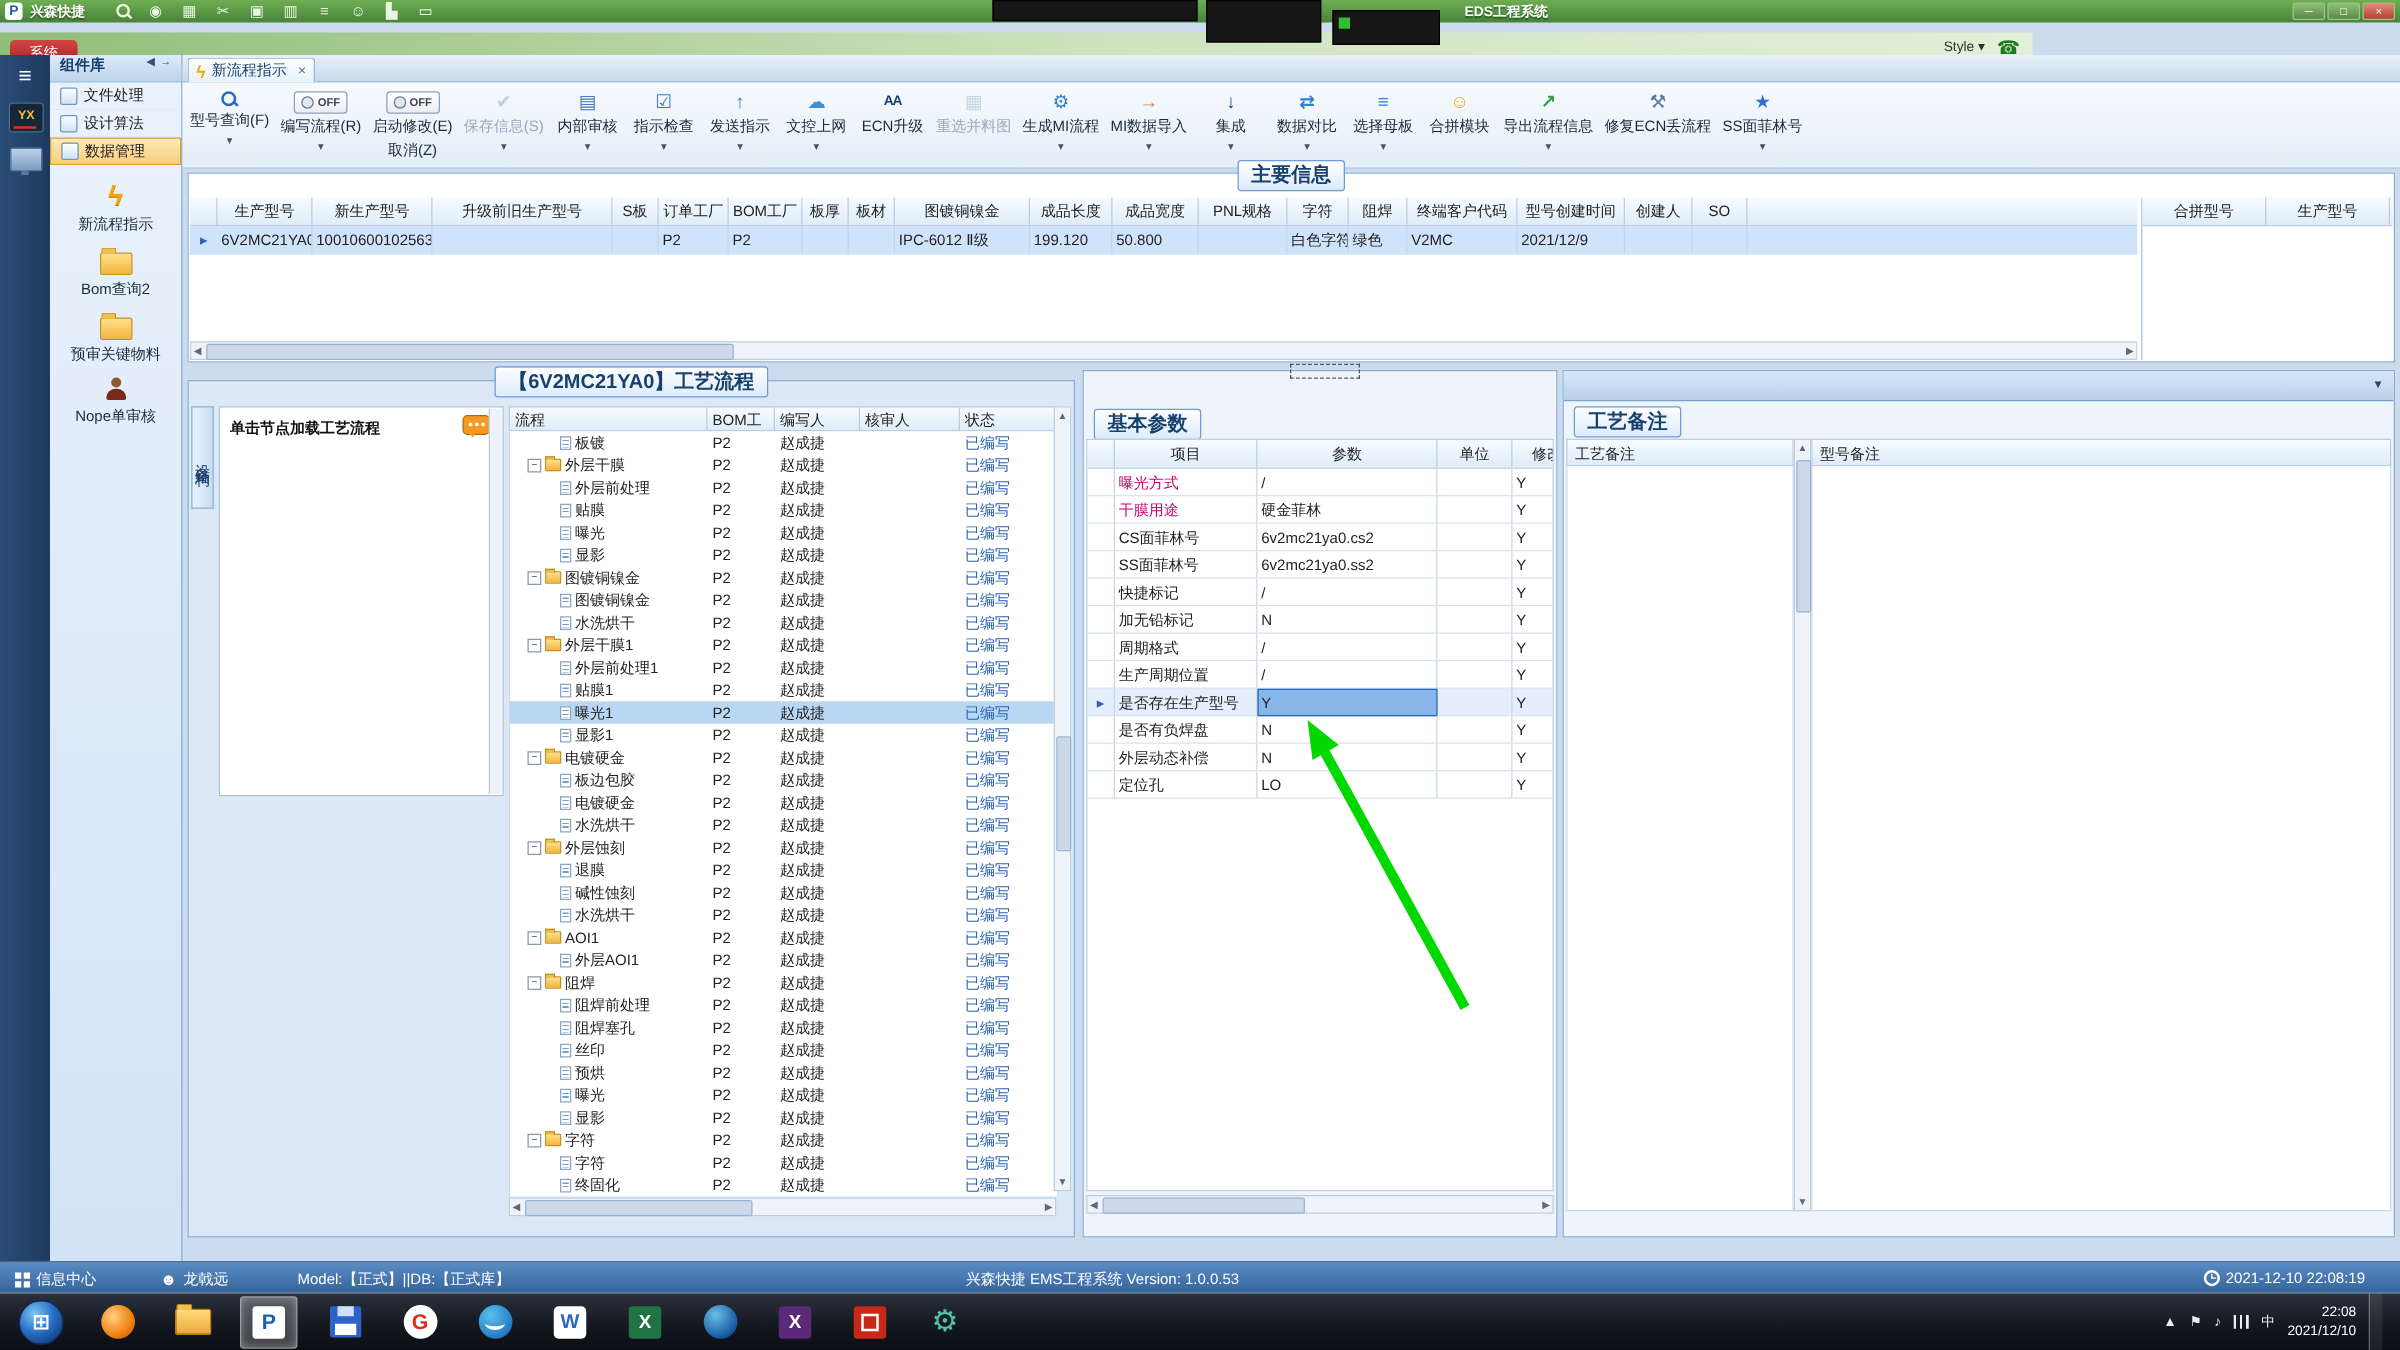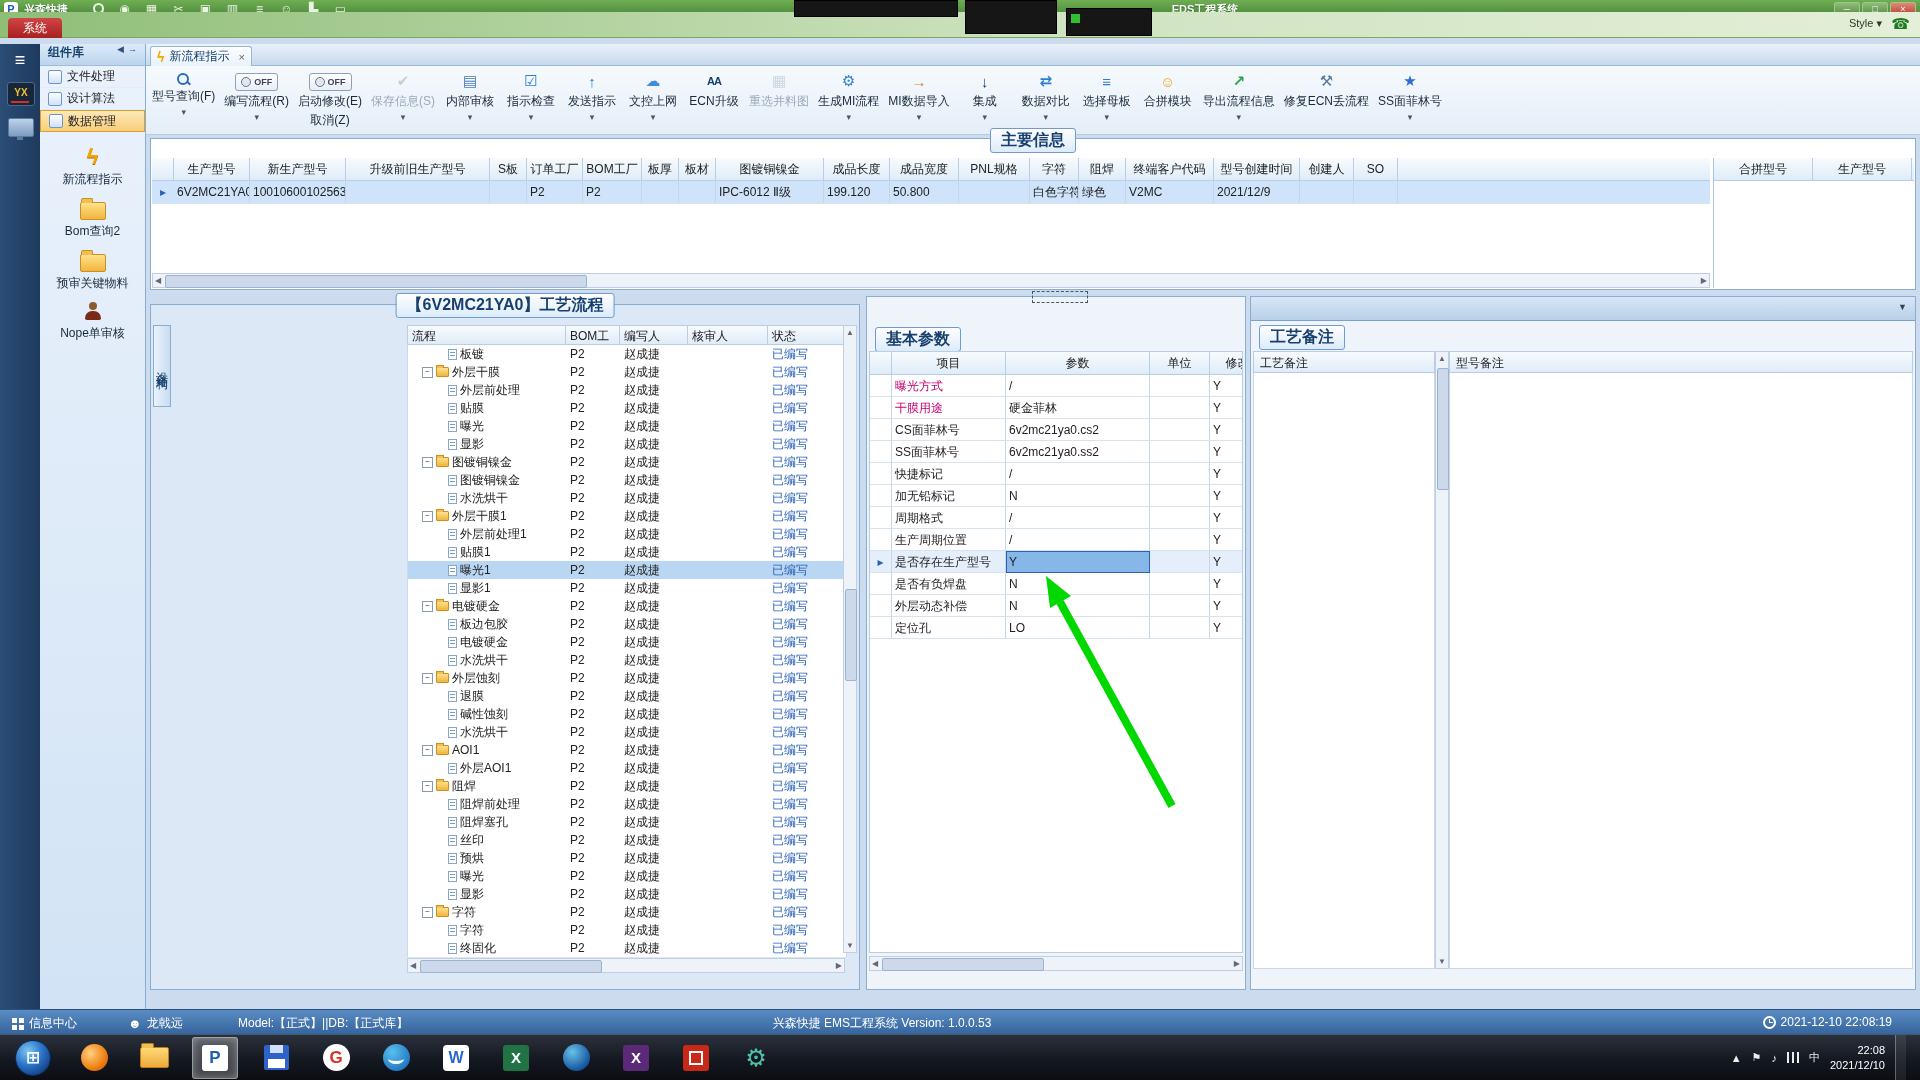--- a/index.html
+++ b/index.html
@@ -17,21 +17,21 @@
   .tb-i.lens::before{content:"";position:absolute;left:1px;top:1px;width:7px;height:7px;border:2px solid #eaf4e2;border-radius:50%}
   .tb-i.lens::after{content:"";position:absolute;left:9px;top:10px;width:5px;height:2px;background:#eaf4e2;transform:rotate(45deg)}
   .wintitle{position:absolute;left:1205px;top:2px;transform:translateX(-50%);color:#fff;font-size:11px;font-weight:bold;text-shadow:0 1px 1px #2a5a22}
   .winctrls{position:absolute;right:4px;top:2px;display:flex;gap:2px}
   .wbtn{width:26px;height:14px;border:1px solid #9fc48c;border-radius:2px;background:linear-gradient(#8fbf77,#578a45);
     color:#fff;font-size:9px;line-height:13px;text-align:center;box-sizing:border-box}
   .wbtn.close{background:linear-gradient(#e08a7a,#b84030)}
   .artifact{position:absolute;z-index:30;background:#161616;border:1px solid #000}
   .artifact .greenchip{position:absolute;left:4px;top:5px;width:9px;height:9px;background:#2fbf2f}
   
-  .ribbon2{position:absolute;left:0;top:12px;width:1920px;height:26px;
+  .ribbon2{position:absolute;left:0;top:26px;width:1626px;height:26px;
     background:linear-gradient(90deg,#8fbe77,#cfe3c0 55%,#e3efd8);border-bottom:1px solid #7aa85e;box-sizing:border-box}
   .systag{position:absolute;left:8px;top:6px;width:54px;height:20px;background:linear-gradient(#d04545,#a82020);
     color:#fff;text-align:center;line-height:20px;font-size:12px;border-radius:4px 4px 0 0}
   .stylebox{position:absolute;right:38px;top:5px;color:#2a3a2a;font-size:11px}
   .phone{position:absolute;right:10px;top:3px;color:#1f7a1f;font-size:15px}
   
   .leftrail{position:absolute;left:0;top:44px;width:40px;height:965px;background:linear-gradient(90deg,#2b4d76,#1e3a5e)}
   .hamb{position:absolute;left:0;top:6px;width:40px;text-align:center;color:#fff;font-size:18px;line-height:20px}
   .yxlogo{position:absolute;left:7px;top:38px;width:26px;height:22px;background:#18263a;border:1px solid #4a6a92;border-radius:3px;
     color:#f2c030;font-weight:bold;font-size:10px;text-align:center;line-height:20px}
@@ -532,20 +532,25 @@
         <div data-name="column-header">生产型号</div>
       </div>
     </div>
   </div>
 
   <div class="dashedbox" data-name="focus-artifact"></div>
 
   <div class="procpanel" data-name="process-flow-panel">
     <span class="chip" data-name="process-flow-title">【6V2MC21YA0】工艺流程</span>
     <div class="sidetab" data-name="device-structure-tab">设备结构</div>
+    <div class="hintbox" data-name="node-hint-box">
+      <span class="hinttext" data-name="hint-text">单击节点加载工艺流程</span>
+      <span class="bubble" data-name="speech-bubble-icon"></span>
+      <span class="hintvs" data-name="vertical-scrollbar"></span>
+    </div>
     <div class="treehead" data-name="process-tree-header">
       <div class="c0">流程</div>
       <div class="c1">BOM工厂</div>
       <div class="c2">编写人</div>
       <div class="c3">核审人</div>
       <div class="c4">状态</div>
     </div>
     <div class="treerows" data-name="process-tree">
         <div class="trow file" data-name="板镀">
         <div class="tc c0">

